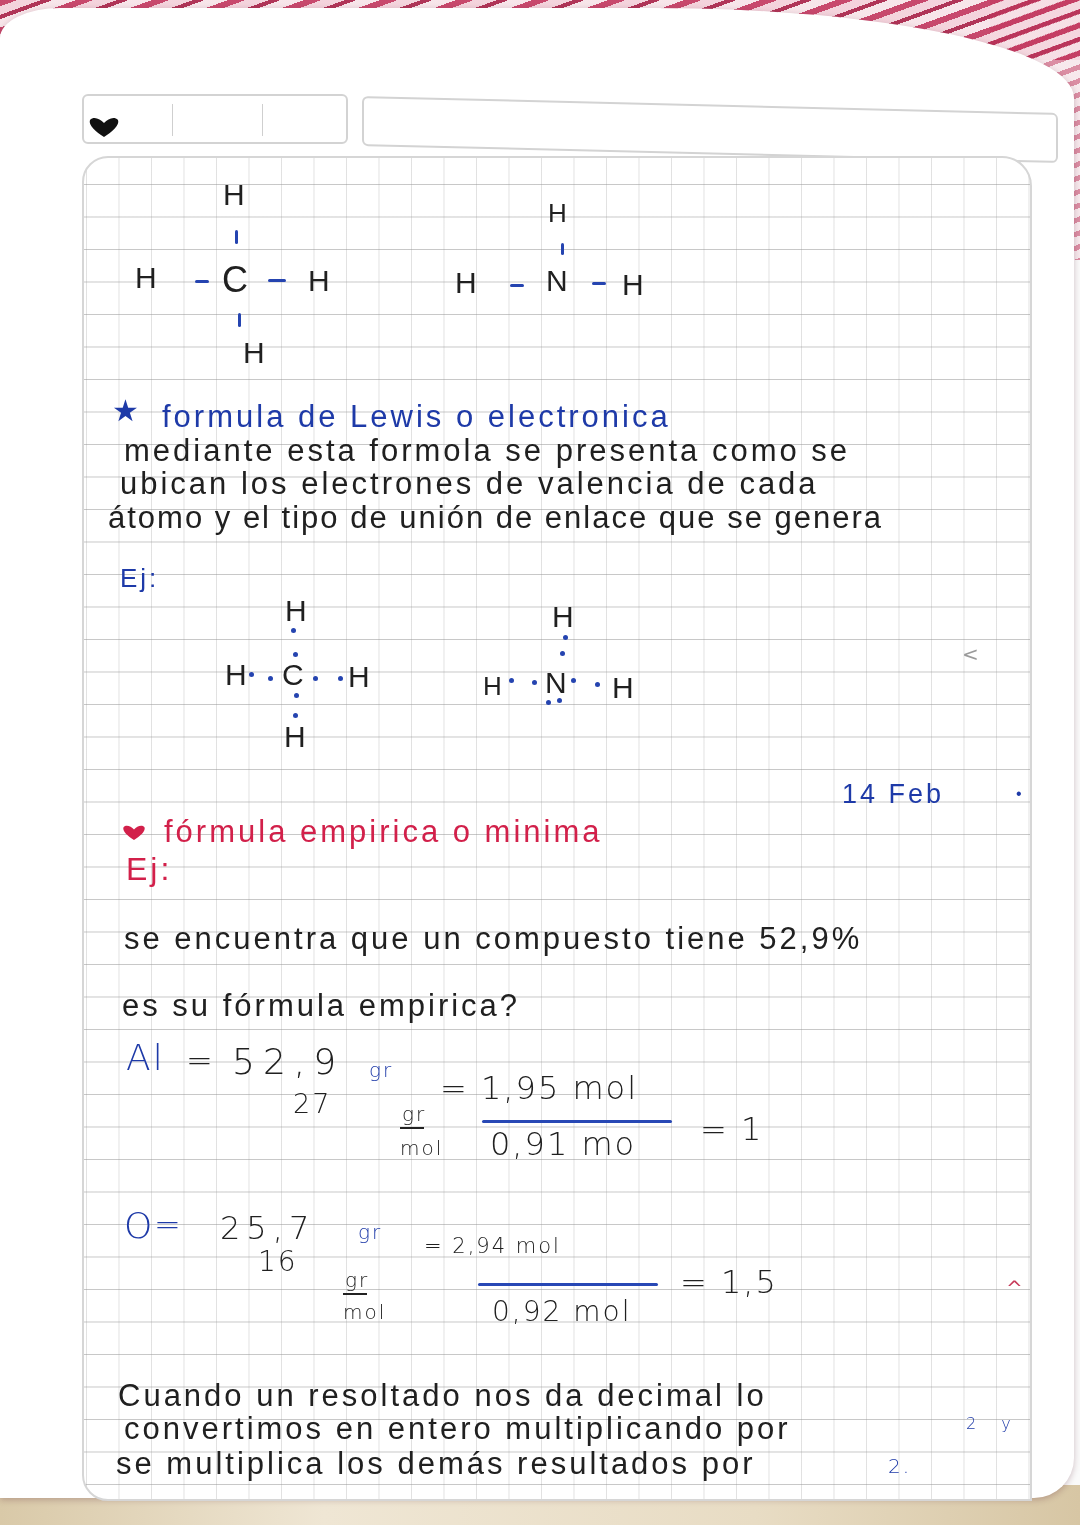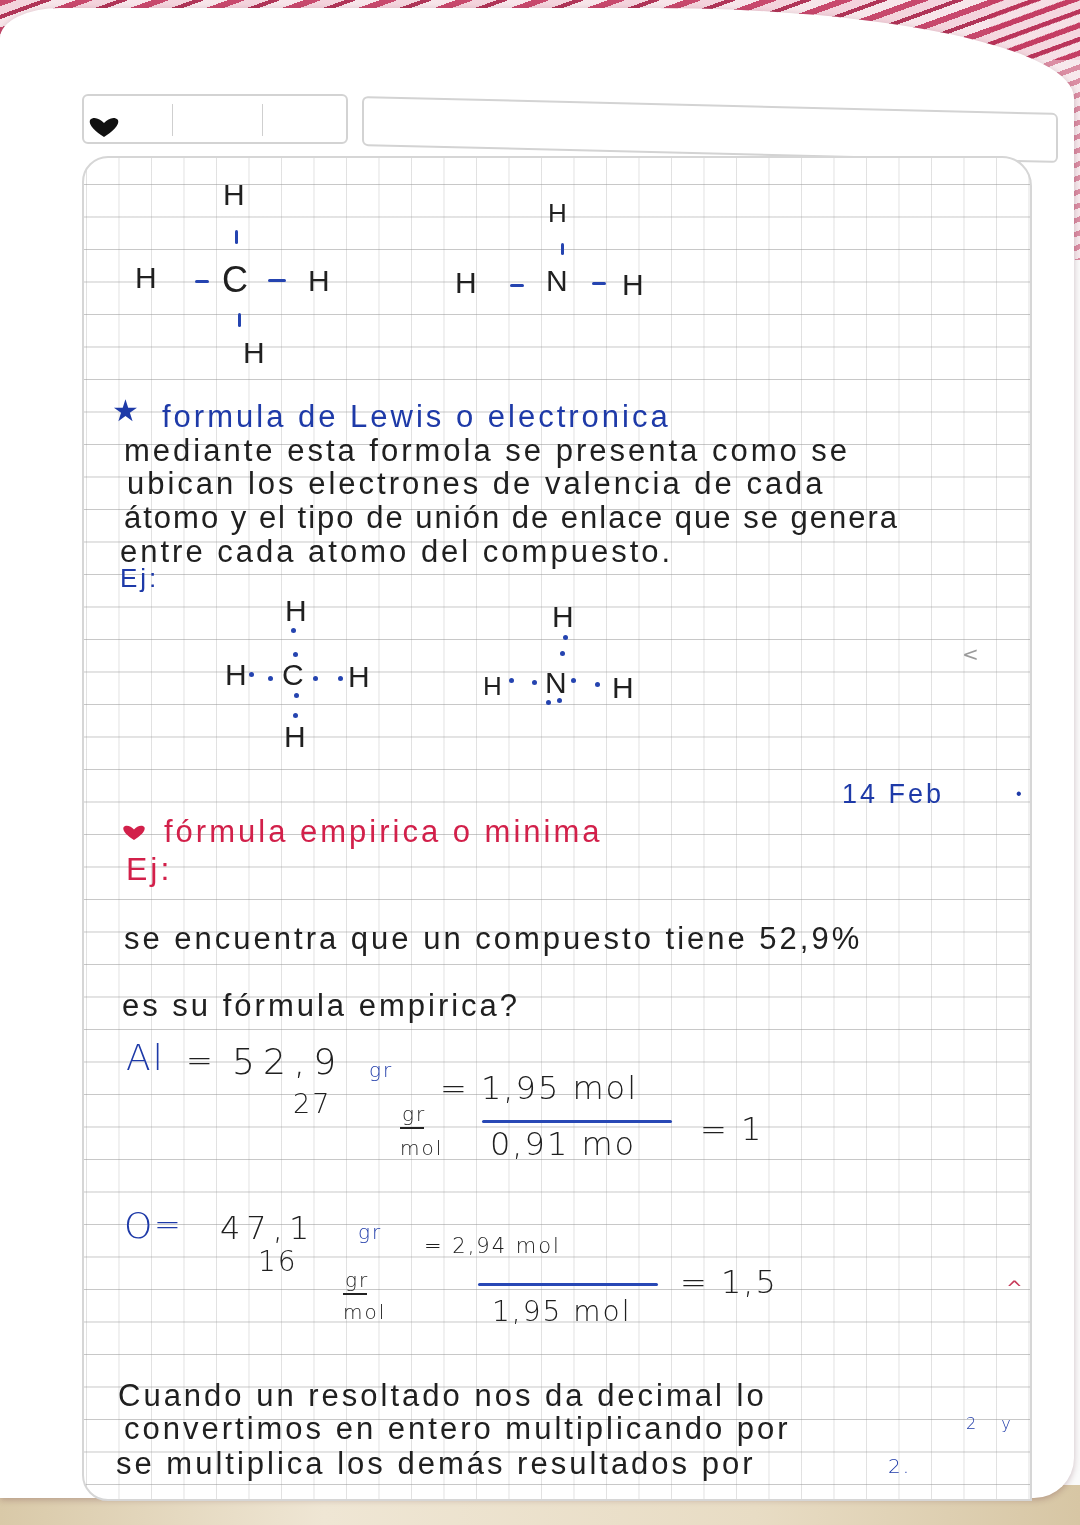--- a/index.html
+++ b/index.html
@@ -115,23 +115,22 @@
     <span class="hw atom black" style="left:455px;top:260px">H</span>
     <div class="bond" style="left:510px;top:276px;width:14px;height:3px"></div>
     <span class="hw atom black" style="left:546px;top:258px">N</span>
     <div class="bond" style="left:592px;top:274px;width:14px;height:3px"></div>
     <span class="hw atom black" style="left:622px;top:262px">H</span>
   </div>
 
   <span class="hw blue" style="left:112px;top:388px;font-size:30px">★</span>
   <span class="hw text-line blue" style="left:162px;top:393px">formula de Lewis o electronica</span>
   <span class="hw text-line black" style="left:124px;top:427px">mediante esta formola se presenta como se</span>
-  <span class="hw text-line black" style="left:127px;top:460px">ubican los electrones de valencia de cada</span>
-  <span class="hw text-line black" style="left:124px;top:494px;letter-spacing:2px">átomo y el tipo de unión de enlace que se genera</span>
-  <span class="hw text-line black" style="left:120px;top:528px">entre cada atomo del compuesto.</span>
+  <span class="hw text-line black" style="left:120px;top:460px">ubican los electrones de valencia de cada</span>
+  <span class="hw text-line black" style="left:108px;top:494px;letter-spacing:2px">átomo y el tipo de unión de enlace que se genera</span>
   <span class="hw text-line blue" style="left:120px;top:557px;font-size:26px">Ej:</span>
 
   <div>
     <span class="hw atom black" style="left:285px;top:588px">H</span>
     <div class="dot" style="left:291px;top:620px"></div>
     <div class="dot" style="left:293px;top:644px"></div>
     <span class="hw atom black" style="left:225px;top:652px">H</span>
     <div class="dot" style="left:249px;top:664px"></div>
     <div class="dot" style="left:268px;top:668px"></div>
     <span class="hw atom black" style="left:282px;top:652px">C</span>
@@ -182,29 +181,29 @@
     <span class="hw black small" style="left:400px;top:1130px">mol</span>
     <span class="hw black" style="left:440px;top:1064px;font-size:32px">= 1,95 mol</span>
     <div class="frac-line" style="left:482px;top:1112px;width:190px"></div>
     <span class="hw black" style="left:490px;top:1120px;font-size:32px">0,91 mo</span>
     <span class="hw black" style="left:700px;top:1105px;font-size:32px">= 1</span>
   </div>
 
   <div>
     <span class="hw blue" style="left:124px;top:1200px;font-size:36px">O</span>
     <span class="hw blue" style="left:154px;top:1200px;font-size:32px">=</span>
-    <span class="hw black" style="left:220px;top:1204px;font-size:32px;letter-spacing:6px">47,1</span>
+    <span class="hw black" style="left:220px;top:1204px;font-size:32px;letter-spacing:6px">25,7</span>
     <span class="hw blue small" style="left:358px;top:1214px">gr</span>
     <span class="hw black" style="left:258px;top:1240px;font-size:28px">16</span>
     <span class="hw black small" style="left:345px;top:1262px">gr</span>
     <div style="position:absolute;left:343px;top:1285px;width:24px;height:2px;background:#222"></div>
     <span class="hw black small" style="left:343px;top:1294px">mol</span>
     <span class="hw black" style="left:424px;top:1228px;font-size:21px">= 2,94 mol</span>
     <div class="frac-line" style="left:478px;top:1275px;width:180px"></div>
-    <span class="hw black" style="left:492px;top:1290px;font-size:28px">1,95 mol</span>
+    <span class="hw black" style="left:492px;top:1290px;font-size:28px">0,92 mol</span>
     <span class="hw black" style="left:680px;top:1258px;font-size:32px">= 1,5</span>
   </div>
 
   <span class="mark" style="left:1006px;top:1268px;color:#c73a5a">^</span>
 
   <div>
     <span class="hw text-line black" style="left:118px;top:1372px">Cuando un resoltado nos da decimal lo</span>
     <span class="hw text-line black" style="left:124px;top:1405px">convertimos en entero multiplicando por</span>
     <span class="hw blue" style="left:966px;top:1408px;font-size:16px;letter-spacing:10px">2 y</span>
     <span class="hw text-line black" style="left:116px;top:1440px">se multiplica los demás resultados por</span>

